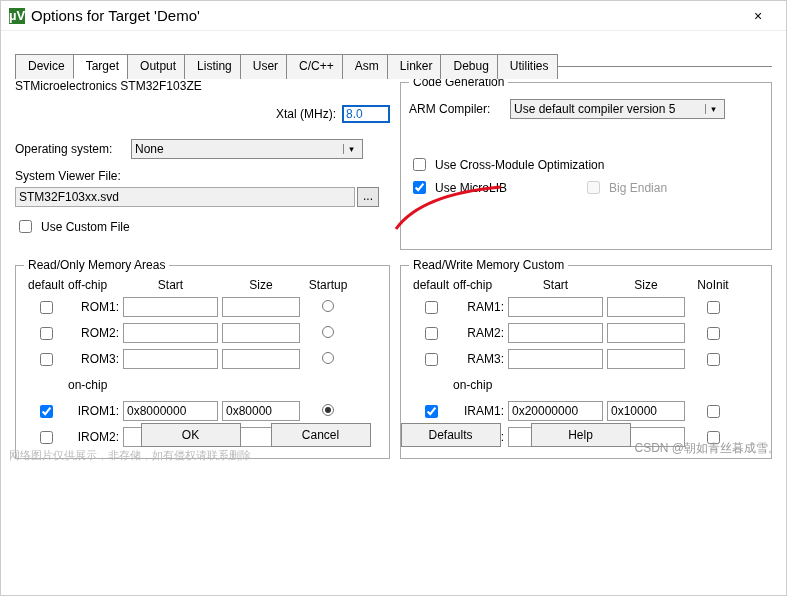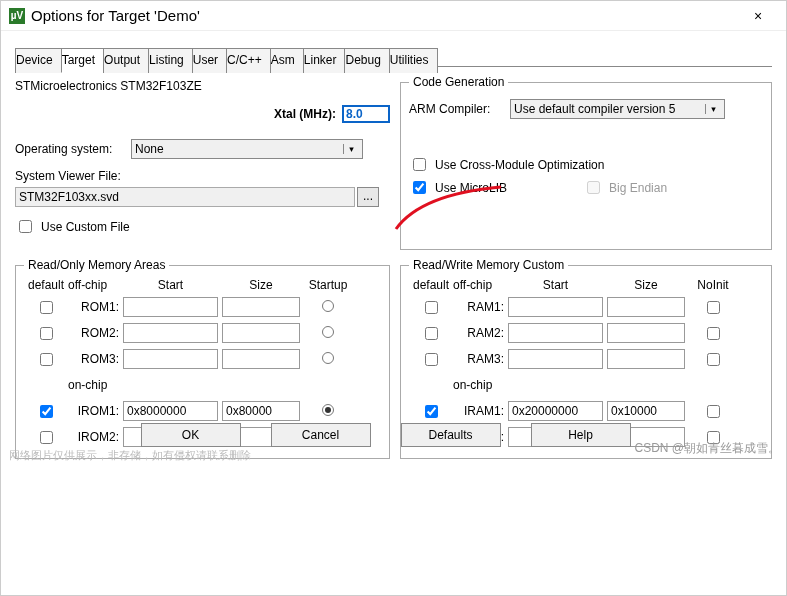--- a/index.html
+++ b/index.html
@@ -1,24 +1,24 @@
 <!DOCTYPE html>
 <html><head>
 <meta charset="utf-8">
 <style>
 * { box-sizing: border-box; font-family: "Microsoft Sans Serif", Tahoma, sans-serif; font-size: 12px; }
 body { margin: 0; background: #fff; }
 .window { width: 787px; height: 596px; border: 1px solid #ccc; background: #fff; position: relative; }
 .titlebar { height: 30px; display: flex; align-items: center; padding: 0 8px; border-bottom: 1px solid #eee; }
-.titlebar .icon { width: 16px; height: 16px; background: #2a7a2a; margin-right: 6px; display: inline-flex; align-items: center; justify-content: center; color: #fff; font-size: 10px; font-weight: bold; }
+.titlebar .icon { width: 16px; height: 16px; background: #2a7a2a; margin-right: 6px; display: inline-flex; align-items: center; justify-content: center; color: #fff; font-size: 13px; font-weight: bold; }
 .titlebar .title { flex: 1; font-size: 15px; }
 .titlebar .close { width: 40px; text-align: center; font-size: 14px; cursor: pointer; }
 .client { padding: 10px 14px 0 14px; position: relative; }
 .tabs { display: flex; border-bottom: 1px solid #888; margin-bottom: 8px; }
-.tab { padding: 4px 8px 5px 0; border: 1px solid #888; border-bottom: none; margin-right: -1px; background: #f4f4f4; cursor: pointer; position: relative; top: 7px; }
+.tab { padding: 4px 8px 5px 12px; border: 1px solid #888; border-bottom: none; margin-right: -1px; background: #f4f4f4; cursor: pointer; position: relative; top: 13px; }
 .tab.active { background: #fff; border-bottom: 1px solid #fff; font-weight: normal; }
 .row { display: flex; align-items: center; margin: 4px 0; }
 .lbl { margin-right: 6px; }
 .input { border: 1px solid #999; background: #fff; height: 20px; padding: 1px 3px; }
 .input.ro { background: #f0f0f0; border: 1px solid #aaa; }
 .dots { width: 22px; height: 20px; border: 1px solid #888; background: #e8e8e8; text-align: center; line-height: 16px; margin-left: 2px; cursor: pointer; }
 .sel { border: 1px solid #888; height: 20px; background: #f0f0f0; display: inline-flex; align-items: center; padding: 0 3px; position: relative; }
 .sel .dd { margin-left: auto; border-left: 1px solid #888; width: 16px; text-align: center; font-size: 9px; }
 fieldset { border: 1px solid #aaa; padding: 6px 8px 8px 8px; margin: 0; }
 legend { padding: 0 4px; }
@@ -67,21 +67,21 @@
         <div class="tab">Linker</div>
         <div class="tab">Debug</div>
         <div class="tab">Utilities</div>
       </div>
 
     <div class="twocol" style="align-items:flex-start;">
       <div class="leftcol">
         <div class="row">
             <span>STMicroelectronics STM32F103ZE</span>
           </div>
-        <div class="row" style="justify-content:flex-end; margin-top:12px;font-weight:bold;">
+        <div class="row" style="justify-content:flex-end; margin-top:12px;">
           <span class="lbl">Xtal (MHz):</span>
           <span class="xtal-in">8.0</span>
         </div>
         <div class="row" style="margin-top:16px;">
           <span class="lbl" style="width:110px;">Operating system:</span>
           <span class="sel" style="width:232px;">
             <span>None</span>
               <span class="dd">▾</span>
           </span>
         </div>

